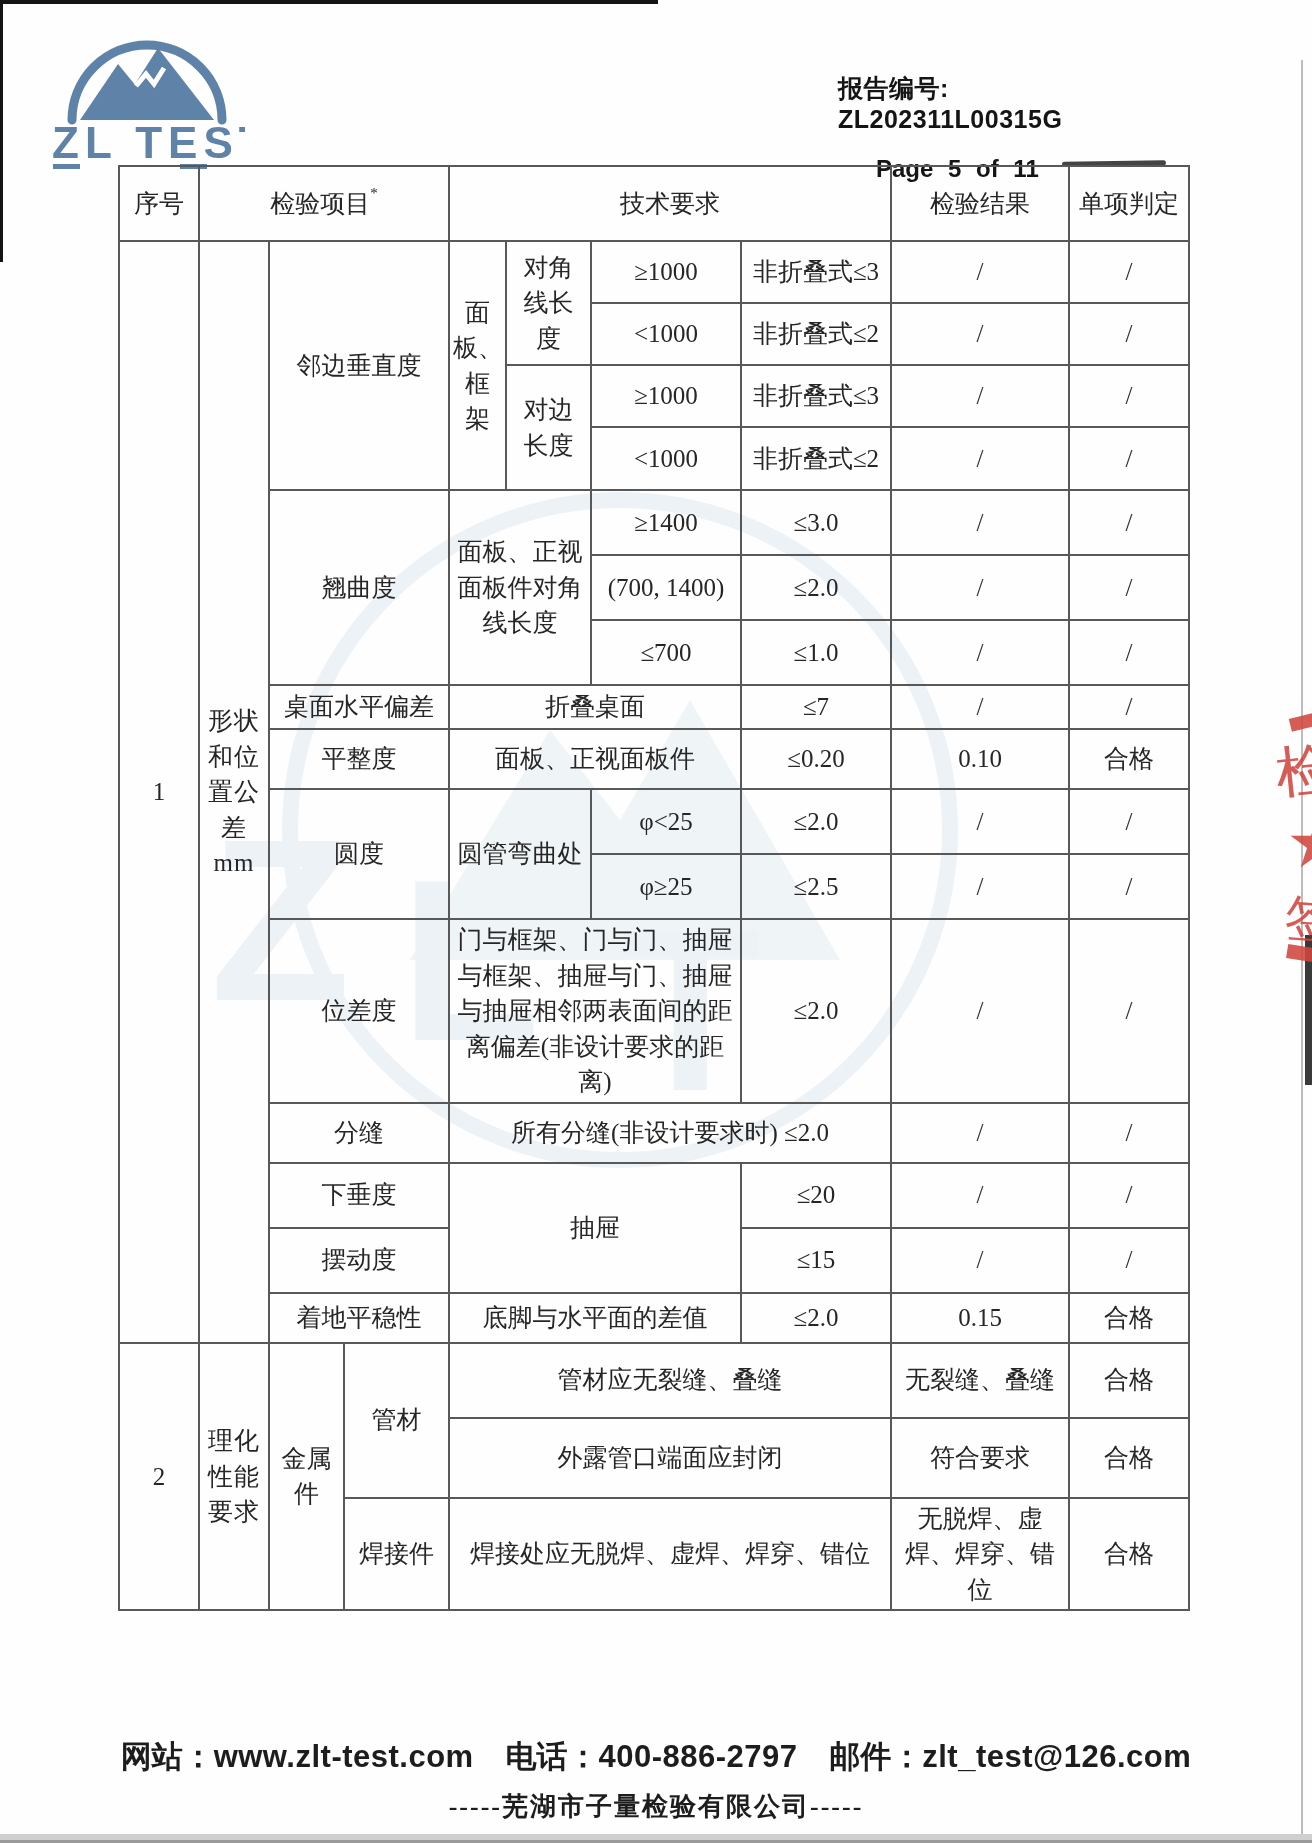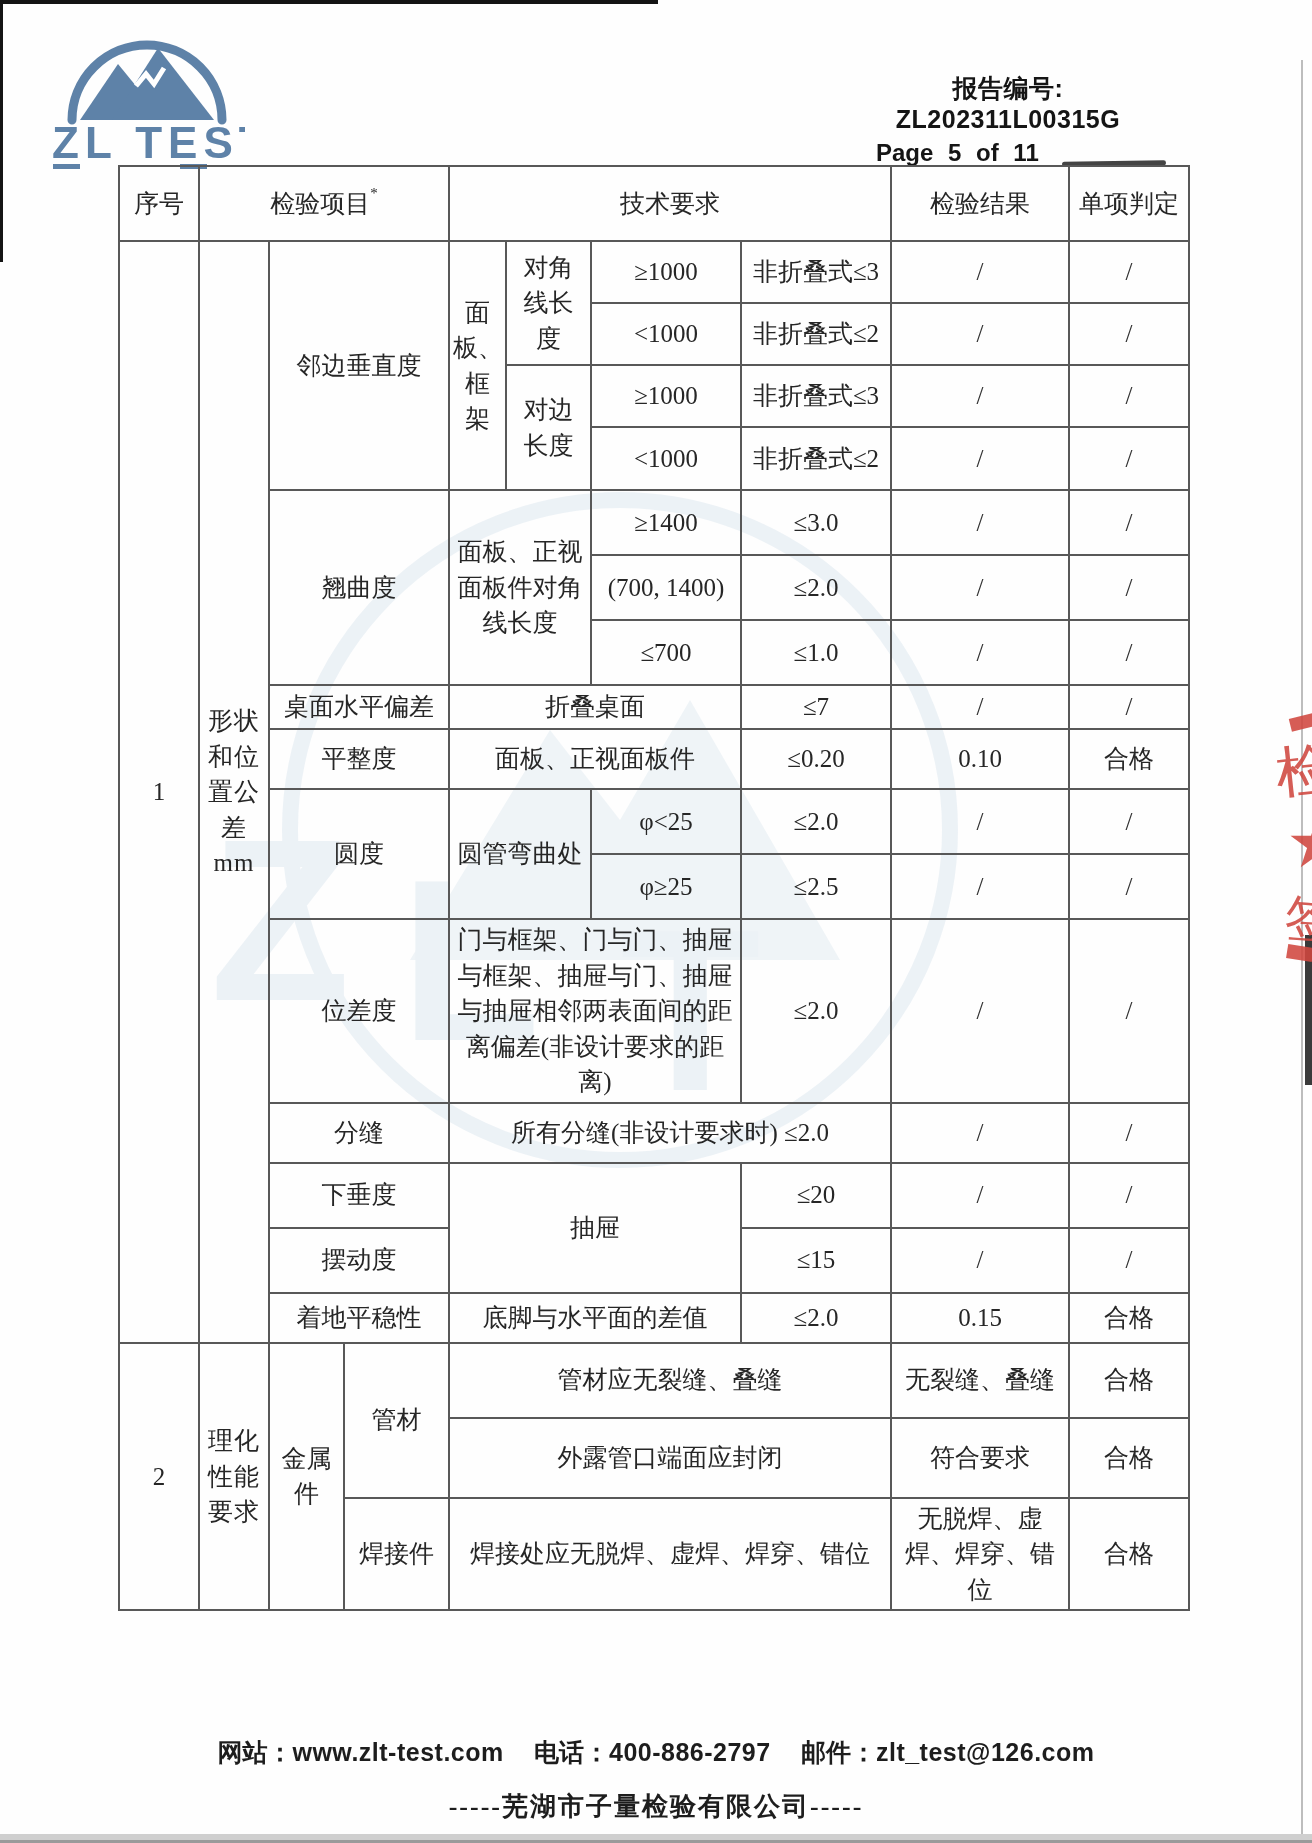--- a/index.html
+++ b/index.html
@@ -21,22 +21,22 @@
   .wm{position:absolute;left:150px;top:400px;width:940px;height:960px;opacity:.13;pointer-events:none;}
   .wm text{font-family:"Liberation Sans","DejaVu Sans",sans-serif;font-weight:bold;}
 
   
   .logo{position:absolute;left:50px;top:8px;width:195px;height:165px;}
   .logo text{font-family:"Liberation Sans","DejaVu Sans",sans-serif;font-weight:bold;letter-spacing:6px;}
 
   
   .repblock{position:absolute;left:838px;top:72px;width:340px;
             font-family:"Liberation Sans","DejaVu Sans",sans-serif;font-weight:bold;color:#151515;}
-  .repline1{font-size:25px;letter-spacing:.5px;text-align:center;}
-  .repline2{font-size:24px;margin-top:5px;margin-left:38px;word-spacing:8px;}
+  .repline1{font-size:25px;letter-spacing:.5px;}
+  .repline2{font-size:24px;margin-top:21px;margin-left:38px;word-spacing:8px;}
 
   
   table.rep{position:absolute;left:118px;top:165px;width:1070px;border-collapse:collapse;
             table-layout:fixed;}
   table.rep td{border:2px solid #585858;text-align:center;vertical-align:middle;
                font-size:25px;line-height:1.42;padding:2px 3px;overflow:hidden;}
   td.hd{font-size:27px;}
   td.slash{font-size:29px;font-weight:400;color:#303030;}
   td.left{text-align:left;padding:4px 8px;}
   td.grp{line-height:1.55;letter-spacing:1px;margin-left:36px;}
@@ -47,21 +47,21 @@
   .stamp{position:absolute;color:#d0473f;opacity:.88;}
   .stamp-bar1{left:1290px;top:716px;width:24px;height:13px;background:#d0473f;transform:rotate(-14deg);}
   .stamp-char1{left:1276px;top:734px;font-size:56px;transform:rotate(-6deg);}
   .stamp-star{left:1286px;top:802px;font-size:70px;}
   .stamp-char2{left:1285px;top:886px;font-size:50px;transform:rotate(4deg);}
   .stamp-bar2{left:1287px;top:946px;width:26px;height:14px;background:#d0473f;transform:rotate(9deg);}
 
   
   .footer{position:absolute;left:0;width:1312px;text-align:center;color:#1d1d1d;}
   .f1{top:1684px;font-size:25px;font-weight:bold;}
-  .f2{top:1736px;font-size:25px;font-weight:bold;}
+  .f2{top:1736px;font-size:31px;font-weight:bold;}
   .f3{top:1789px;font-size:26px;font-weight:bold;letter-spacing:2px;}
   .latin{font-family:"Liberation Sans","DejaVu Sans",sans-serif;letter-spacing:.5px;}
   .seg{margin:0 12px;}
 </style>
 </head>
 <body>
 
 <div class="page">
 
   <svg class="wm" viewBox="0 0 940 960">

